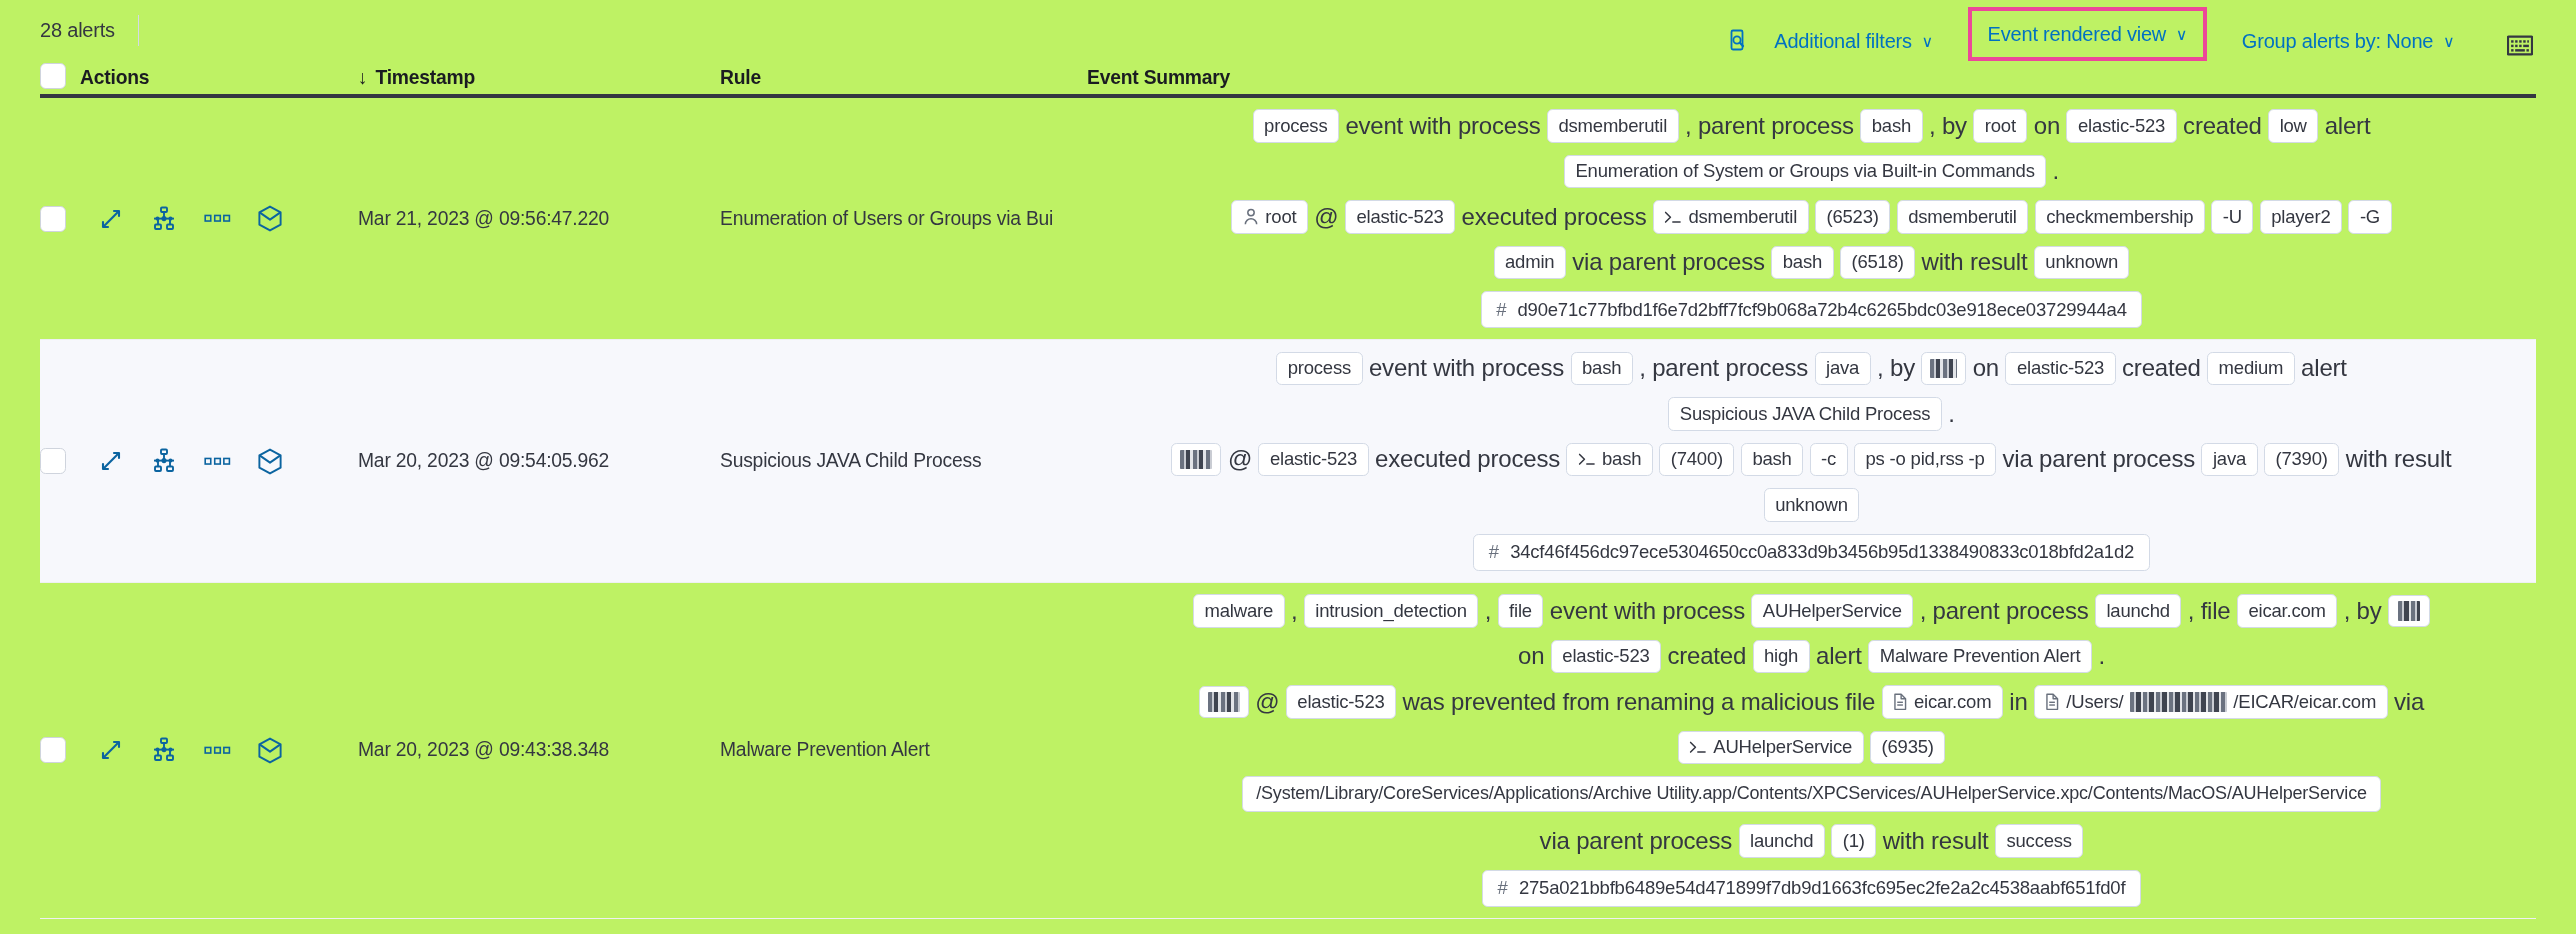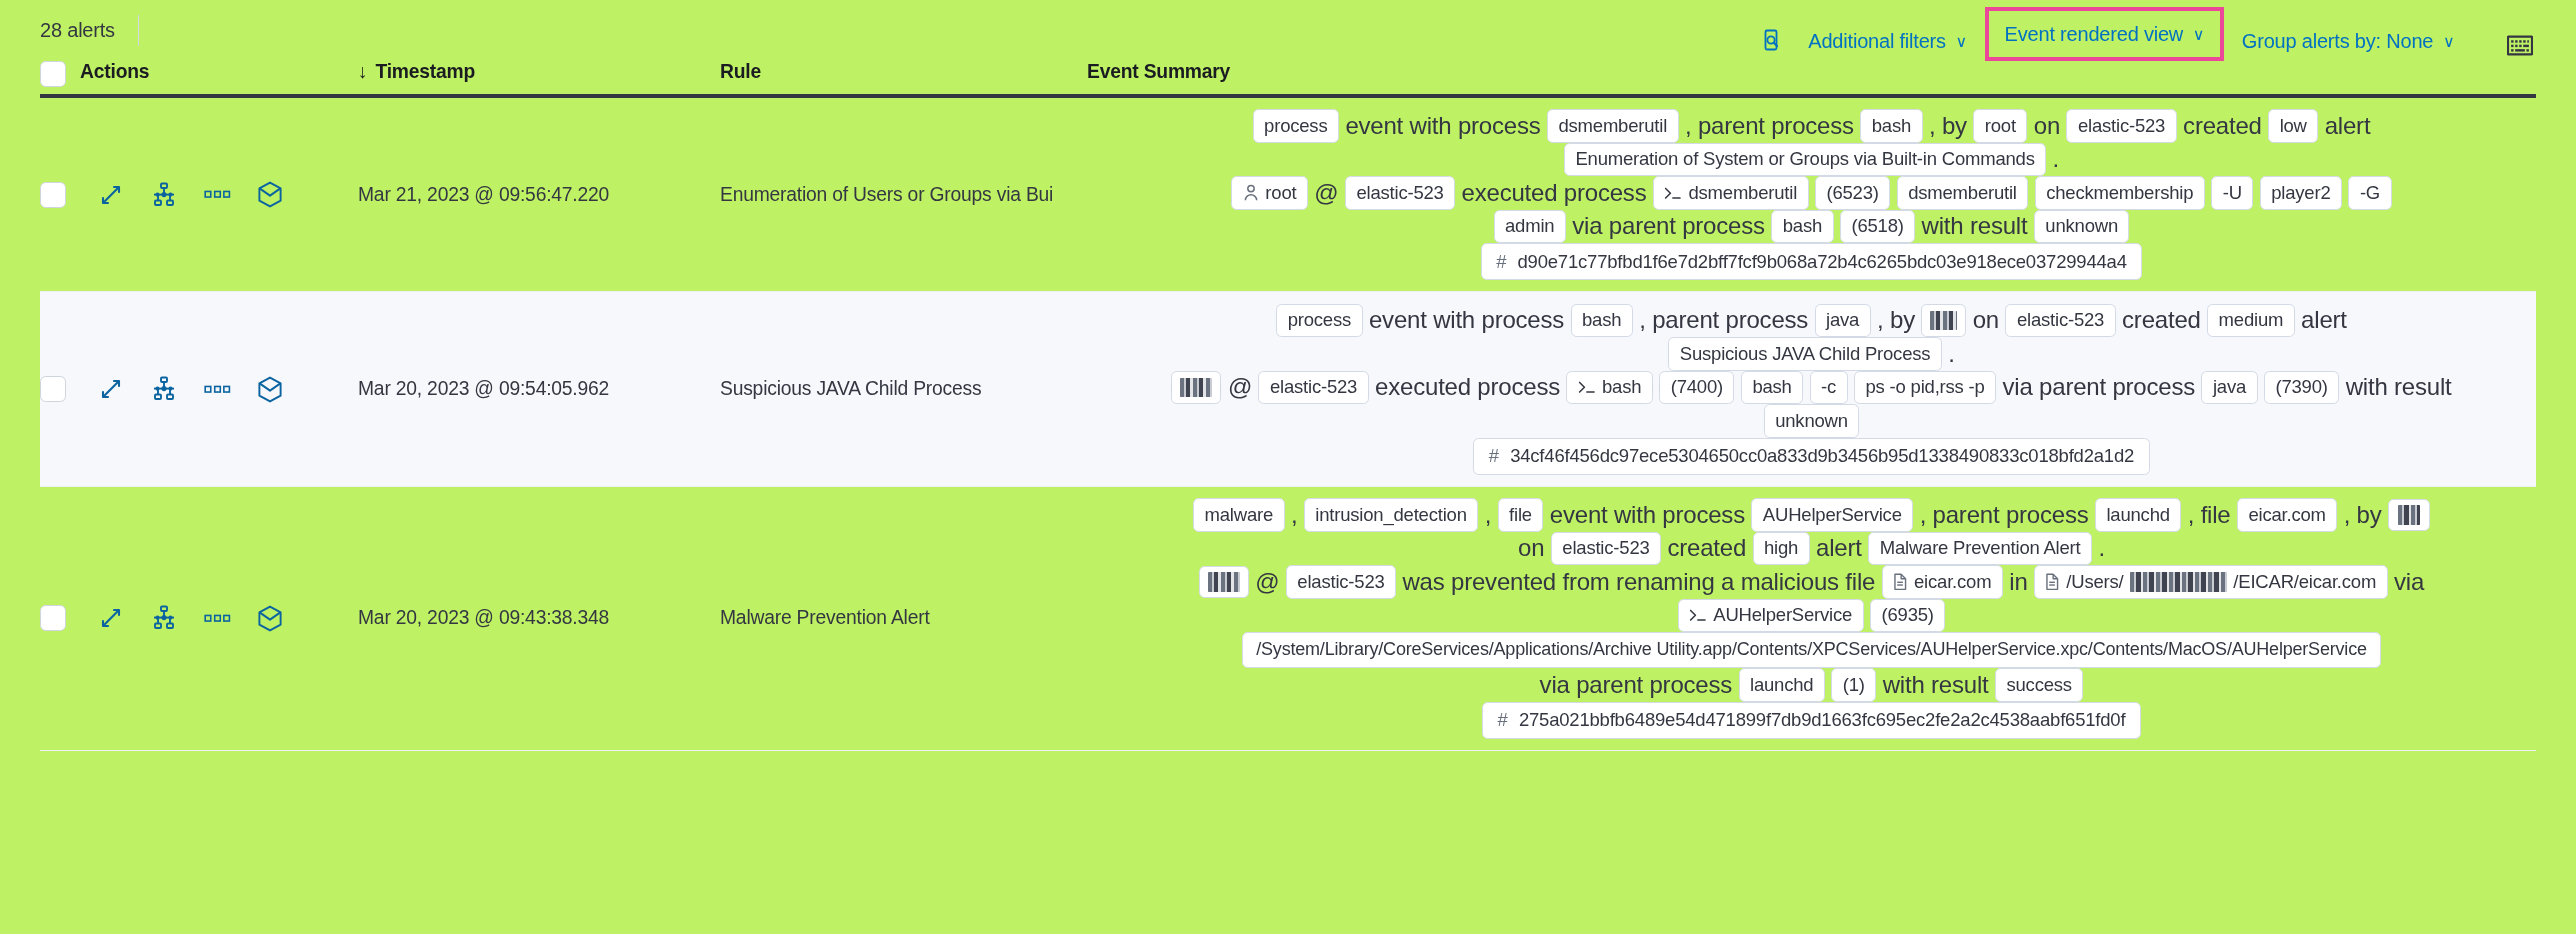--- a/index.html
+++ b/index.html
@@ -61,34 +61,34 @@
   }
   .tb-btn .chev {
     font-size: 16px;
     line-height: 1;
     position: relative;
     top: 0.8px;
   }
   .tb-btn.highlighted {
     border: 4px solid #ec4899;
     padding: 11.3px 16px;
-    margin: 0 3px;
+    margin: 0 20px;
   }
   .kbd-icon-wrap {
     margin-left: 35px;
     display: flex; align-items: center; justify-content: center;
     width: 32px; height: 32px;
     cursor: pointer;
   }
 
   
   .tbl { width: 100%; }
   .thead {
     display: flex;
-    align-items: flex-start;
+    align-items: flex-end;
     height: 37px;
     border-bottom: 4px solid #343741;
     padding-bottom: 4.8px;
   }
   .th {
     font-size: 19.3px;
     font-weight: bold;
     color: #1a1c21;
     letter-spacing: -0.2px;
     display: flex;
@@ -138,21 +138,21 @@
     color: #343741;
     letter-spacing: -0.2px;
   }
 
   
   .summary {
     padding: 11.3px 0;
     display: flex;
     flex-direction: column;
     align-items: center;
-    gap: 0;
+    gap: 12px;
     width: 100%;
   }
   .sline {
     display: flex;
     flex-wrap: wrap;
     justify-content: center;
     align-items: center;
     gap: 6.4px 6.4px;
     width: 100%;
     line-height: 1.1;

